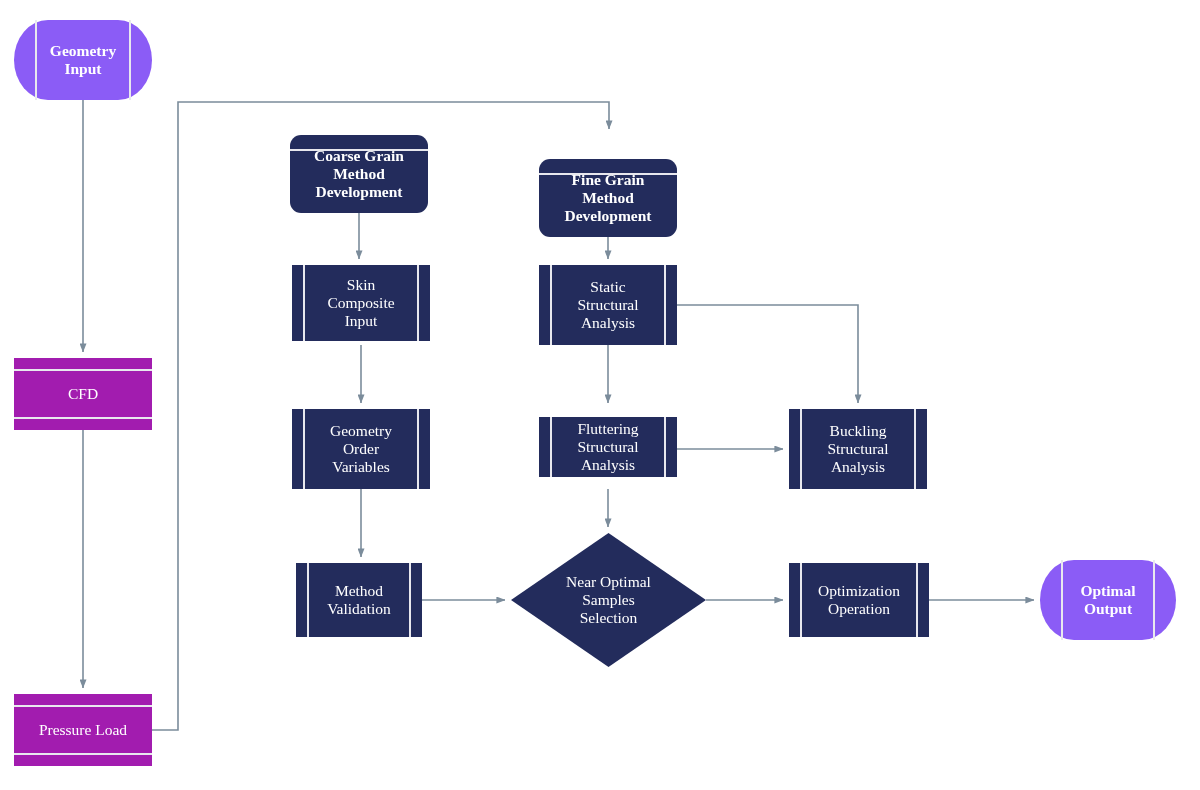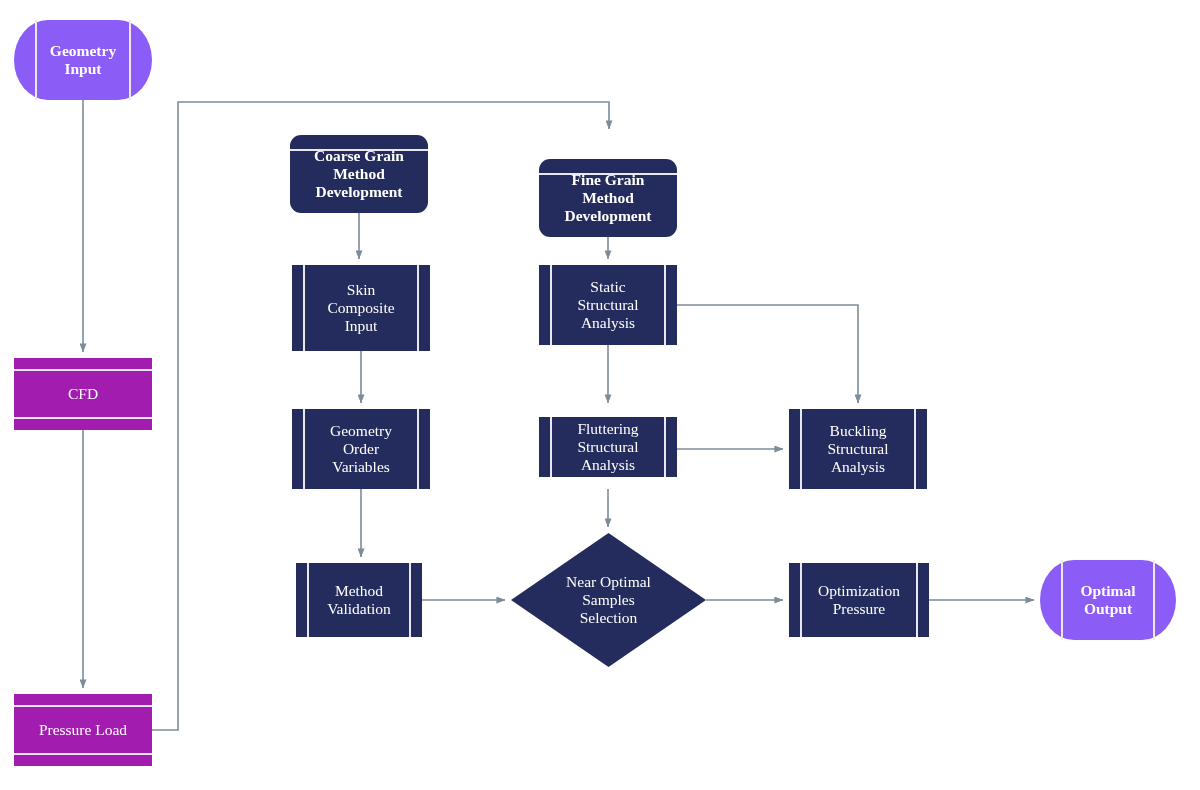--- a/index.html
+++ b/index.html
@@ -175,21 +175,21 @@
       <div class="node shape-roundtop" style="left: 290px; top: 135px; width: 138px; height: 78px;">
         <div class="label">Coarse Grain
 Method
 Development</div>
       </div>
       <div class="node shape-roundtop" style="left: 539px; top: 135px; width: 138px; height: 78px; margin-top: 24px;">
         <div class="label">Fine Grain
 Method
 Development</div>
       </div>
-      <div class="node shape-vbars" style="left: 292px; top: 265px; width: 138px; height: 86px;">
+      <div class="node shape-vbars" style="left: 292px; top: 265px; width: 138px; height: 76px;">
         <div class="label">Skin
 Composite
 Input</div>
       </div>
       <div class="node shape-vbars" style="left: 539px; top: 265px; width: 138px; height: 80px;">
         <div class="label">Static
 Structural
 Analysis</div>
       </div>
       <div class="node shape-vbars" style="left: 292px; top: 409px; width: 138px; height: 80px;">
@@ -212,21 +212,21 @@
 Validation</div>
       </div>
       <div class="node shape-diamond" style="left: 511px; top: 533px; width: 195px; height: 134px; text-align: center;">
         <div class="diamond-fill"></div>
         <div class="label">Near Optimal
 Samples
 Selection</div>
       </div>
       <div class="node shape-vbars" style="left: 789px; top: 563px; width: 140px; height: 74px;">
         <div class="label">Optimization
-Pressure</div>
+Operation</div>
       </div>
       <div class="node shape-terminator" style="left: 1040px; top: 560px; width: 136px; height: 80px;">
         <div class="label">Optimal
 Output</div>
       </div>
     </div>
 
 </div>
 
 </body></html>

